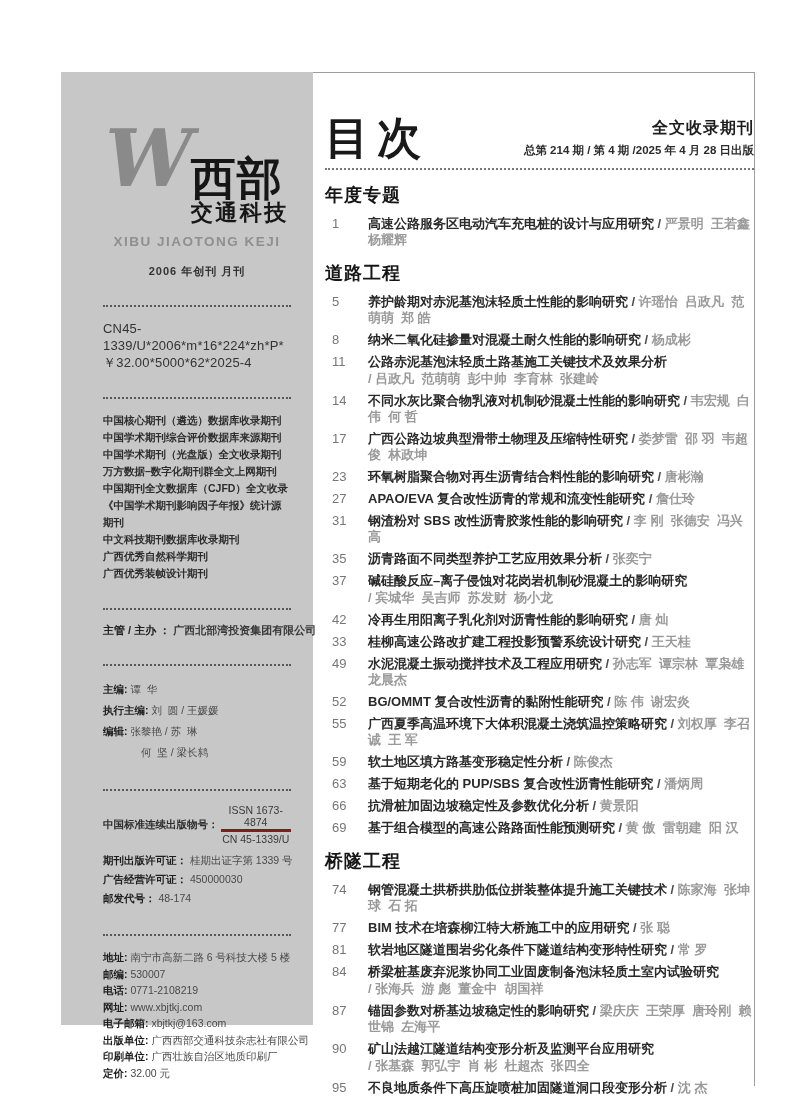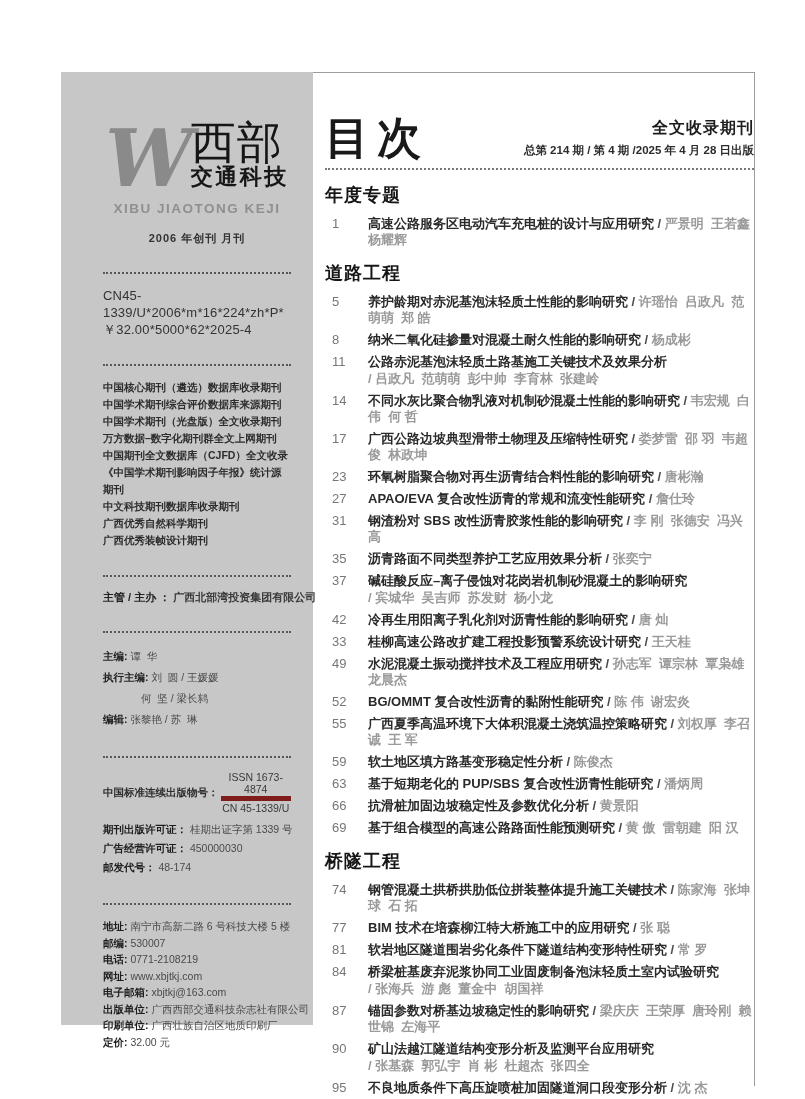--- a/index.html
+++ b/index.html
@@ -15,38 +15,38 @@
   .sidebar {
     position:absolute; left:61px; top:72px; width:252px; height:953px;
     background:#c7c7c7; box-sizing:border-box; padding:0 22px 0 42px;
     color:#2e2e2e;
   }
   .logo-row { margin-top:48px; display:flex; justify-content:center; align-items:flex-start; }
   .logo-w {
     font-family:"DejaVu Serif", serif; font-style:italic; font-weight:bold;
     font-size:78px; line-height:0.85; color:#8a8a8a; margin:6px 2px 0 0; letter-spacing:-4px;
   }
-  .logo-cn1 { font-size:45px; font-weight:normal; color:#161616; line-height:1.0; letter-spacing:1px; }
+  .logo-cn1 { font-size:45px; font-weight:bold; color:#161616; line-height:1.0; letter-spacing:1px;margin-top:36px; }
   .logo-cn2 { font-size:22px; font-weight:bold; color:#161616; line-height:1.1; letter-spacing:2.5px; text-align:right; }
   .pinyin  { text-align:center; font-size:13.5px; font-weight:bold; letter-spacing:1.5px; color:#8f8f8f; margin-top:9px; white-space:nowrap; }
   .founding{ text-align:center; font-size:11px; font-weight:bold; color:#333; margin-top:15px; letter-spacing:1px; }
   .dots { border-bottom:2px dotted #585858; margin:26px 0 13px; height:0; }
   .codes { font-size:13px; color:#333; line-height:17px; letter-spacing:0.2px; }
   .indexing { font-size:10.5px; font-weight:bold; color:#2d2d2d; line-height:17px; }
   .supervisor { font-size:11px; color:#222; white-space:nowrap; }
   .supervisor .lbl { font-weight:bold; }
   .supervisor .val { font-weight:bold; color:#3a3a3a; }
   .ed-row { font-size:10.5px; line-height:21px; white-space:pre-wrap; }
   .ed-row .lbl { font-weight:bold; color:#1e1e1e; }
   .ed-row .lbl:empty { padding-left:38px; }
   .ed-row .val { color:#4a4a4a; white-space:pre-wrap; }
   .issn-row { font-size:10.5px; display:flex; align-items:center; margin-bottom:6px; }
   .issn-row .lbl { font-weight:bold; white-space:nowrap; }
   .fraction { display:inline-block; text-align:center; color:#3a3a3a; margin-left:2px; }
-  .fraction .top { display:block; border-bottom:5px solid #7f1d1d; padding:0 3px 1px; }
+  .fraction .top { display:block; border-bottom:3px solid #7f1d1d; padding:0 3px 1px; }
   .fraction .bot { display:block; padding-top:1px; }
   .lic-row { font-size:10.5px; line-height:19px; white-space:nowrap; }
   .lic-row .lbl { font-weight:bold; color:#1e1e1e; }
   .lic-row .val { color:#4a4a4a; }
   .ct-row { font-size:10.5px; line-height:16.5px; white-space:nowrap; }
   .ct-row .lbl { font-weight:bold; color:#1e1e1e; }
   .ct-row .val { color:#4a4a4a; }
 
   
   .toc-col { position:absolute; left:325px; top:116px; width:429px; }
@@ -105,22 +105,22 @@
     <div class="dots"></div>
     <div class="supervisor">
       <span class="lbl">主管 / 主办 ：</span>
       <span class="val">广西北部湾投资集团有限公司</span>
     </div>
 
     <div class="dots"></div>
     <div id="editors-block">
         <div class="ed-row"><span class="lbl">主编:</span><span class="val"> 谭  华</span></div>
         <div class="ed-row"><span class="lbl">执行主编:</span><span class="val"> 刘  圆 / 王媛媛</span></div>
+        <div class="ed-row"><span class="lbl">编辑:</span><span class="val"> 张黎艳 / 苏  琳</span></div>
         <div class="ed-row"><span class="lbl"></span><span class="val">何  坚 / 梁长鸫</span></div>
-        <div class="ed-row"><span class="lbl">编辑:</span><span class="val"> 张黎艳 / 苏  琳</span></div>
       </div>
 
     <div class="dots"></div>
     <div class="issn-row">
       <span class="lbl">中国标准连续出版物号：</span>
       <span class="fraction">
         <span class="top">ISSN 1673-4874</span>
         <span class="bot">CN 45-1339/U</span>
       </span>
     </div>

